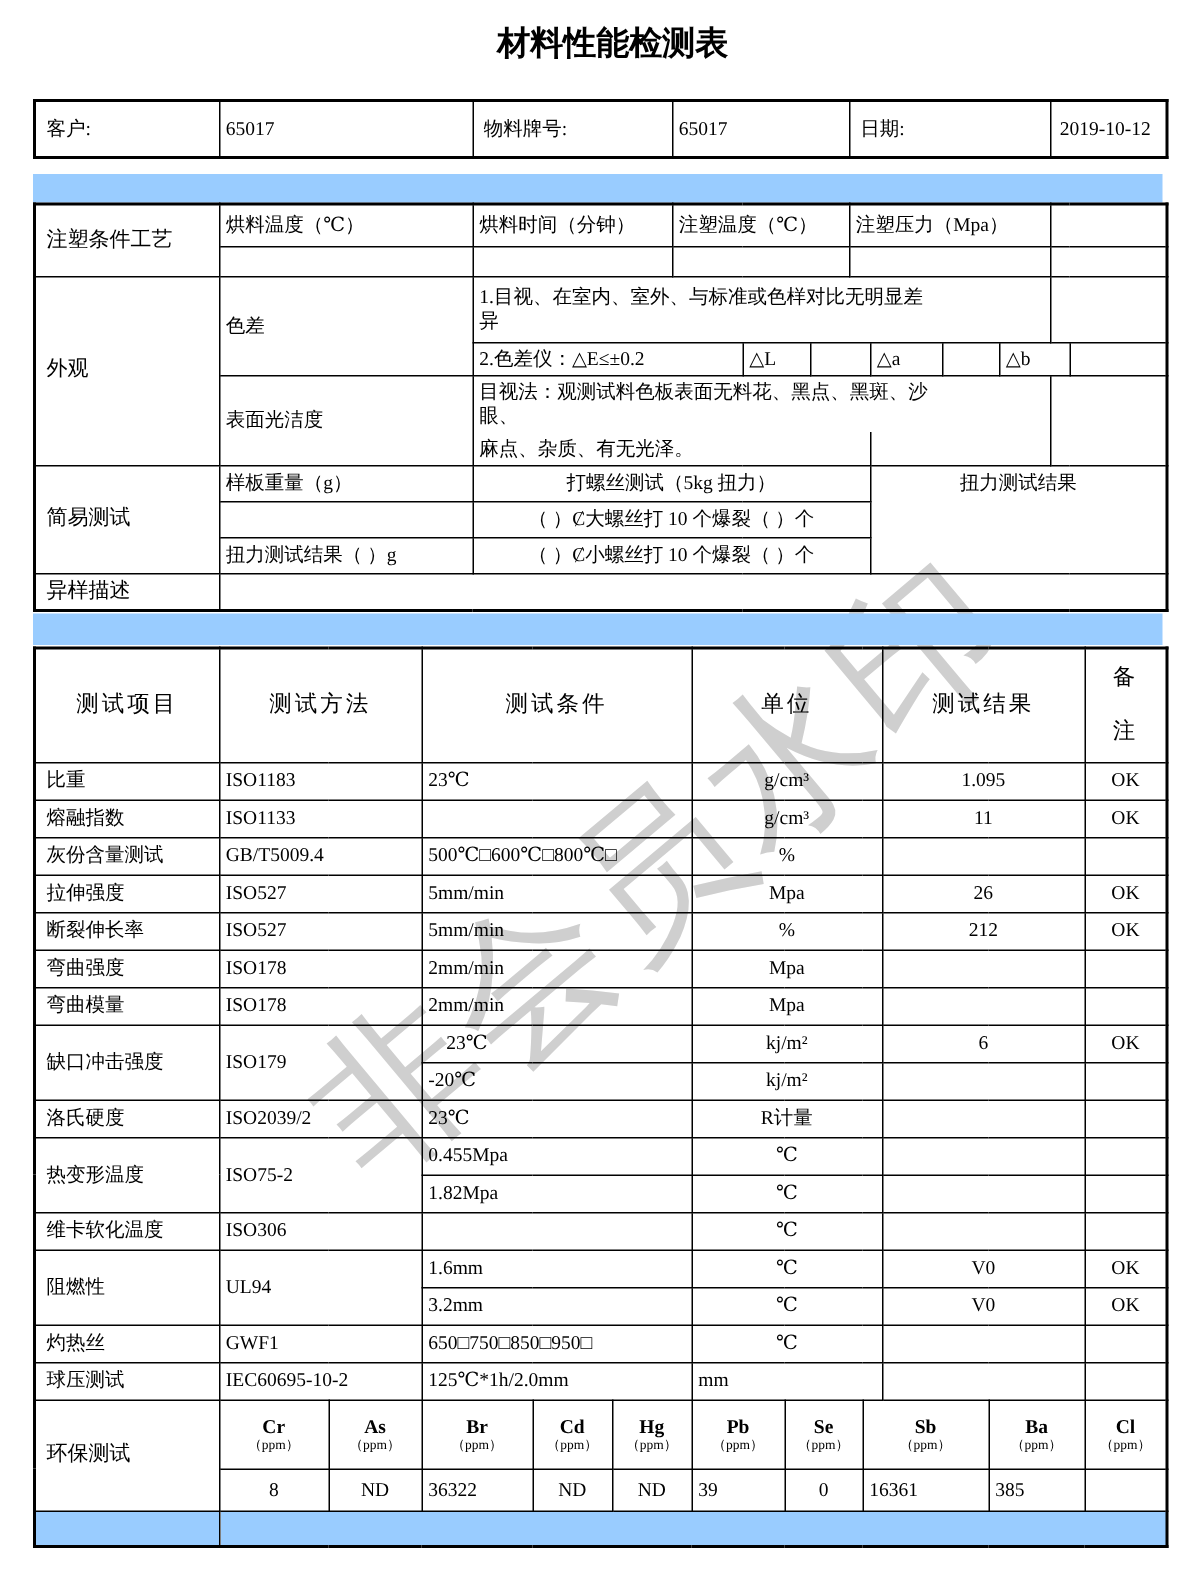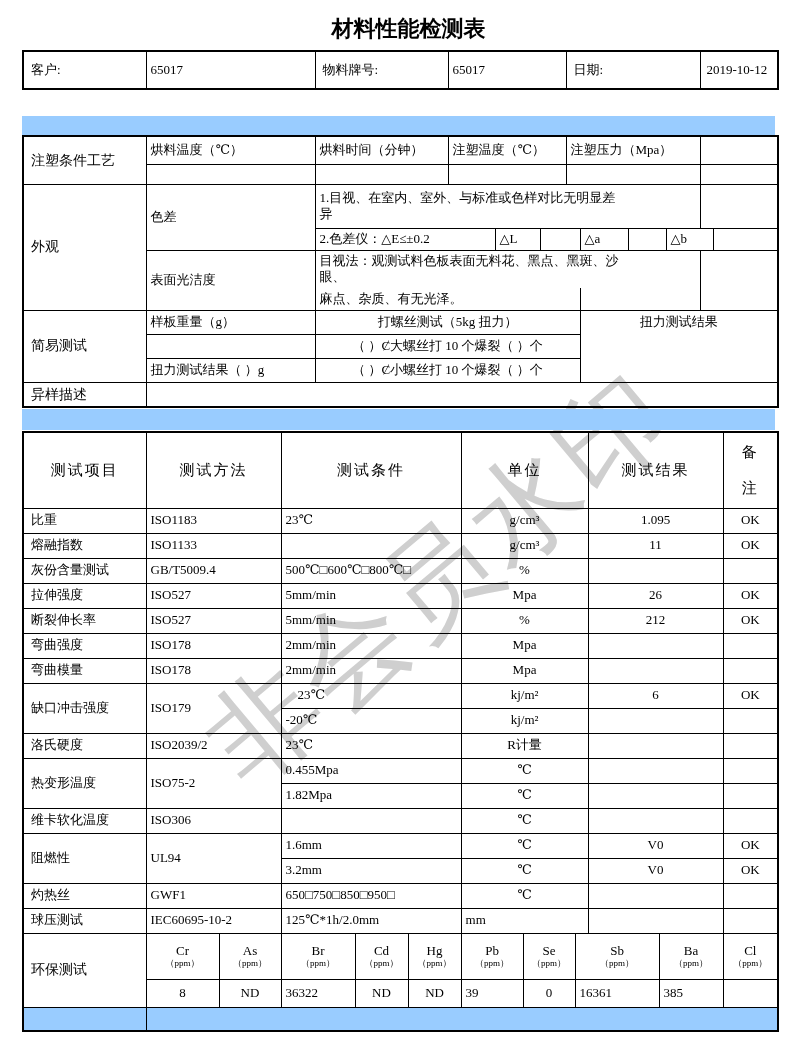--- a/index.html
+++ b/index.html
@@ -10,34 +10,34 @@
   .wm{position:absolute;left:145px;top:505px;width:590px;text-align:center;font-size:110px;
       color:#cfcfcf;transform:rotate(-40deg);white-space:nowrap;letter-spacing:3px;
       z-index:0;pointer-events:none;font-family:"Liberation Sans","DejaVu Sans",sans-serif;}
   table{border-collapse:collapse;table-layout:fixed;position:absolute;background:transparent;z-index:1;}
   table{border:2px solid #000;}
   td{border:1px solid #000;padding:1px 4px;font-size:13px;line-height:1.25;
      overflow:hidden;vertical-align:middle;word-break:break-all;}
   .bar{position:absolute;left:22px;width:753px;background:var(--hl,#99CCFF);z-index:1;}
   #bar1{top:116px;height:19px;}
   #bar2{top:409px;height:21px;}
-  .tA{left:22px;top:50px;width:753px;padding-left:22px;}
+  .tA{left:22px;top:66px;width:753px;padding-left:22px;}
   .tBC{left:22px;top:135px;width:753px;}
   .tD{left:22px;top:431px;width:753px;}
   .c{text-align:center;}
   .sec{font-size:14px;}
   .padL{padding-left:7px;}
   .ind{padding-left:16px;}
   .hd{font-size:15px;text-align:center;letter-spacing:2px;font-weight:normal;}
   .pre{white-space:pre-line;}
   .nb{border-bottom-style:hidden;margin-left:28px;}
   .nt{border-top-style:hidden;}
   .blue{background:var(--hl,#99CCFF);}
   .ppm{font-size:9px;display:block;line-height:1.1;}
-  .sym{display:block;line-height:1.2;}
+  .sym{display:block;line-height:1.2;font-weight:bold;}
   .rhd span{display:block;line-height:1.2;}
   .rhd .gap{height:18px;}
 </style>
 </head>
 <body>
 
 <div class="page">
 
   <div class="title">材料性能检测表</div>
   <div class="wm">非会员水印</div>

